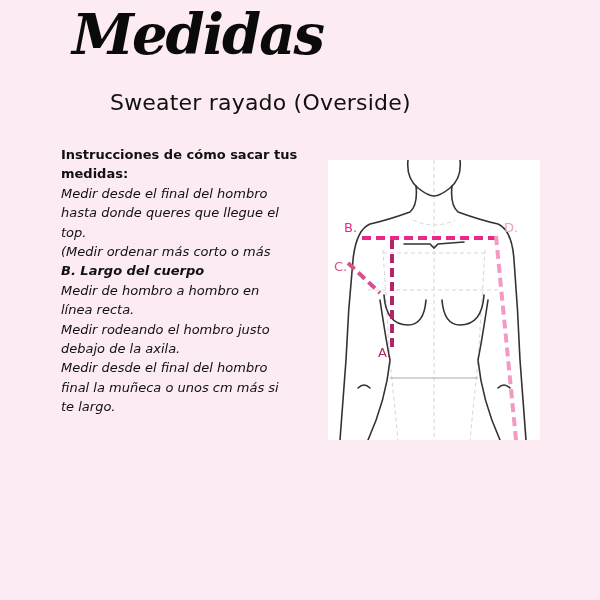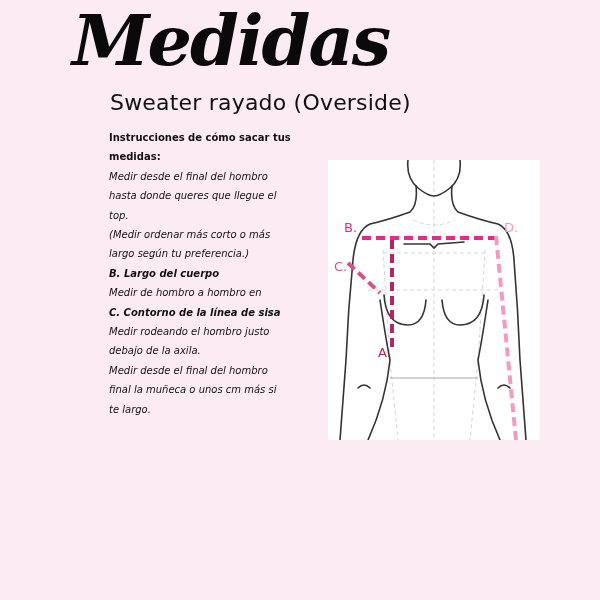--- a/index.html
+++ b/index.html
@@ -1,19 +1,19 @@
 <!DOCTYPE html>
 <html><head>
 <meta charset="utf-8">
 <style>
   html,body{margin:0;padding:0;}
   body{width:600px;height:600px;background:#fcebf3;position:relative;overflow:hidden;font-family:"DejaVu Sans",sans-serif;color:#111;}
-  .title{position:absolute;left:72px;top:6px;font-family:"DejaVu Serif","Liberation Serif",serif;font-style:italic;font-weight:bold;font-size:70px;letter-spacing:-2px;line-height:1;color:#0a0a0a;}
+  .title{position:absolute;left:72px;top:6px;font-family:"DejaVu Serif","Liberation Serif",serif;font-style:italic;font-weight:bold;font-size:56px;letter-spacing:-2px;line-height:1;color:#0a0a0a;}
   .subtitle{position:absolute;left:110px;top:90px;font-family:"DejaVu Sans",sans-serif;font-size:22px;color:#111;letter-spacing:0.2px;}
-  .instr{position:absolute;left:61px;top:128px;width:280px;font-size:10px;line-height:19.4px;margin-left:48px;}
+  .instr{position:absolute;left:61px;top:145px;width:280px;font-size:13px;line-height:19.4px;}
   .instr .bold{font-weight:bold;}
   .instr .bi{font-weight:bold;font-style:italic;}
   .instr .it{font-style:italic;}
   .figure{position:absolute;left:328px;top:160px;width:212px;height:280px;background:#ffffff;overflow:hidden;}
   .figure svg{display:block;}
 </style>
 </head>
 <body>
 
 <div class="title">Medidas</div>
@@ -23,30 +23,29 @@
   <div class="bold">
     <div>Instrucciones de cómo sacar tus</div>
     <div>medidas:</div>
   </div>
 
   <div>
     <div class="it">Medir desde el final del hombro</div>
     <div class="it">hasta donde queres que llegue el</div>
     <div class="it">top.</div>
     <div class="it">(Medir ordenar más corto o más</div>
-    <div class="it">largo según tu preferencia.)</div>
   </div>
 
   <div>
     <div class="bi">B. Largo del cuerpo</div>
     <div class="it">Medir de hombro a hombro en</div>
+    <div class="it">línea recta.</div>
   </div>
 
   <div>
-    <div class="bi">C. Contorno de la línea de sisa</div>
     <div class="it">Medir rodeando el hombro justo</div>
     <div class="it">debajo de la axila.</div>
   </div>
 
   <div>
     <div class="it">Medir desde el final del hombro</div>
     <div class="it">final la muñeca o unos cm más si</div>
     <div class="it">te largo.</div>
   </div>
 </div>

